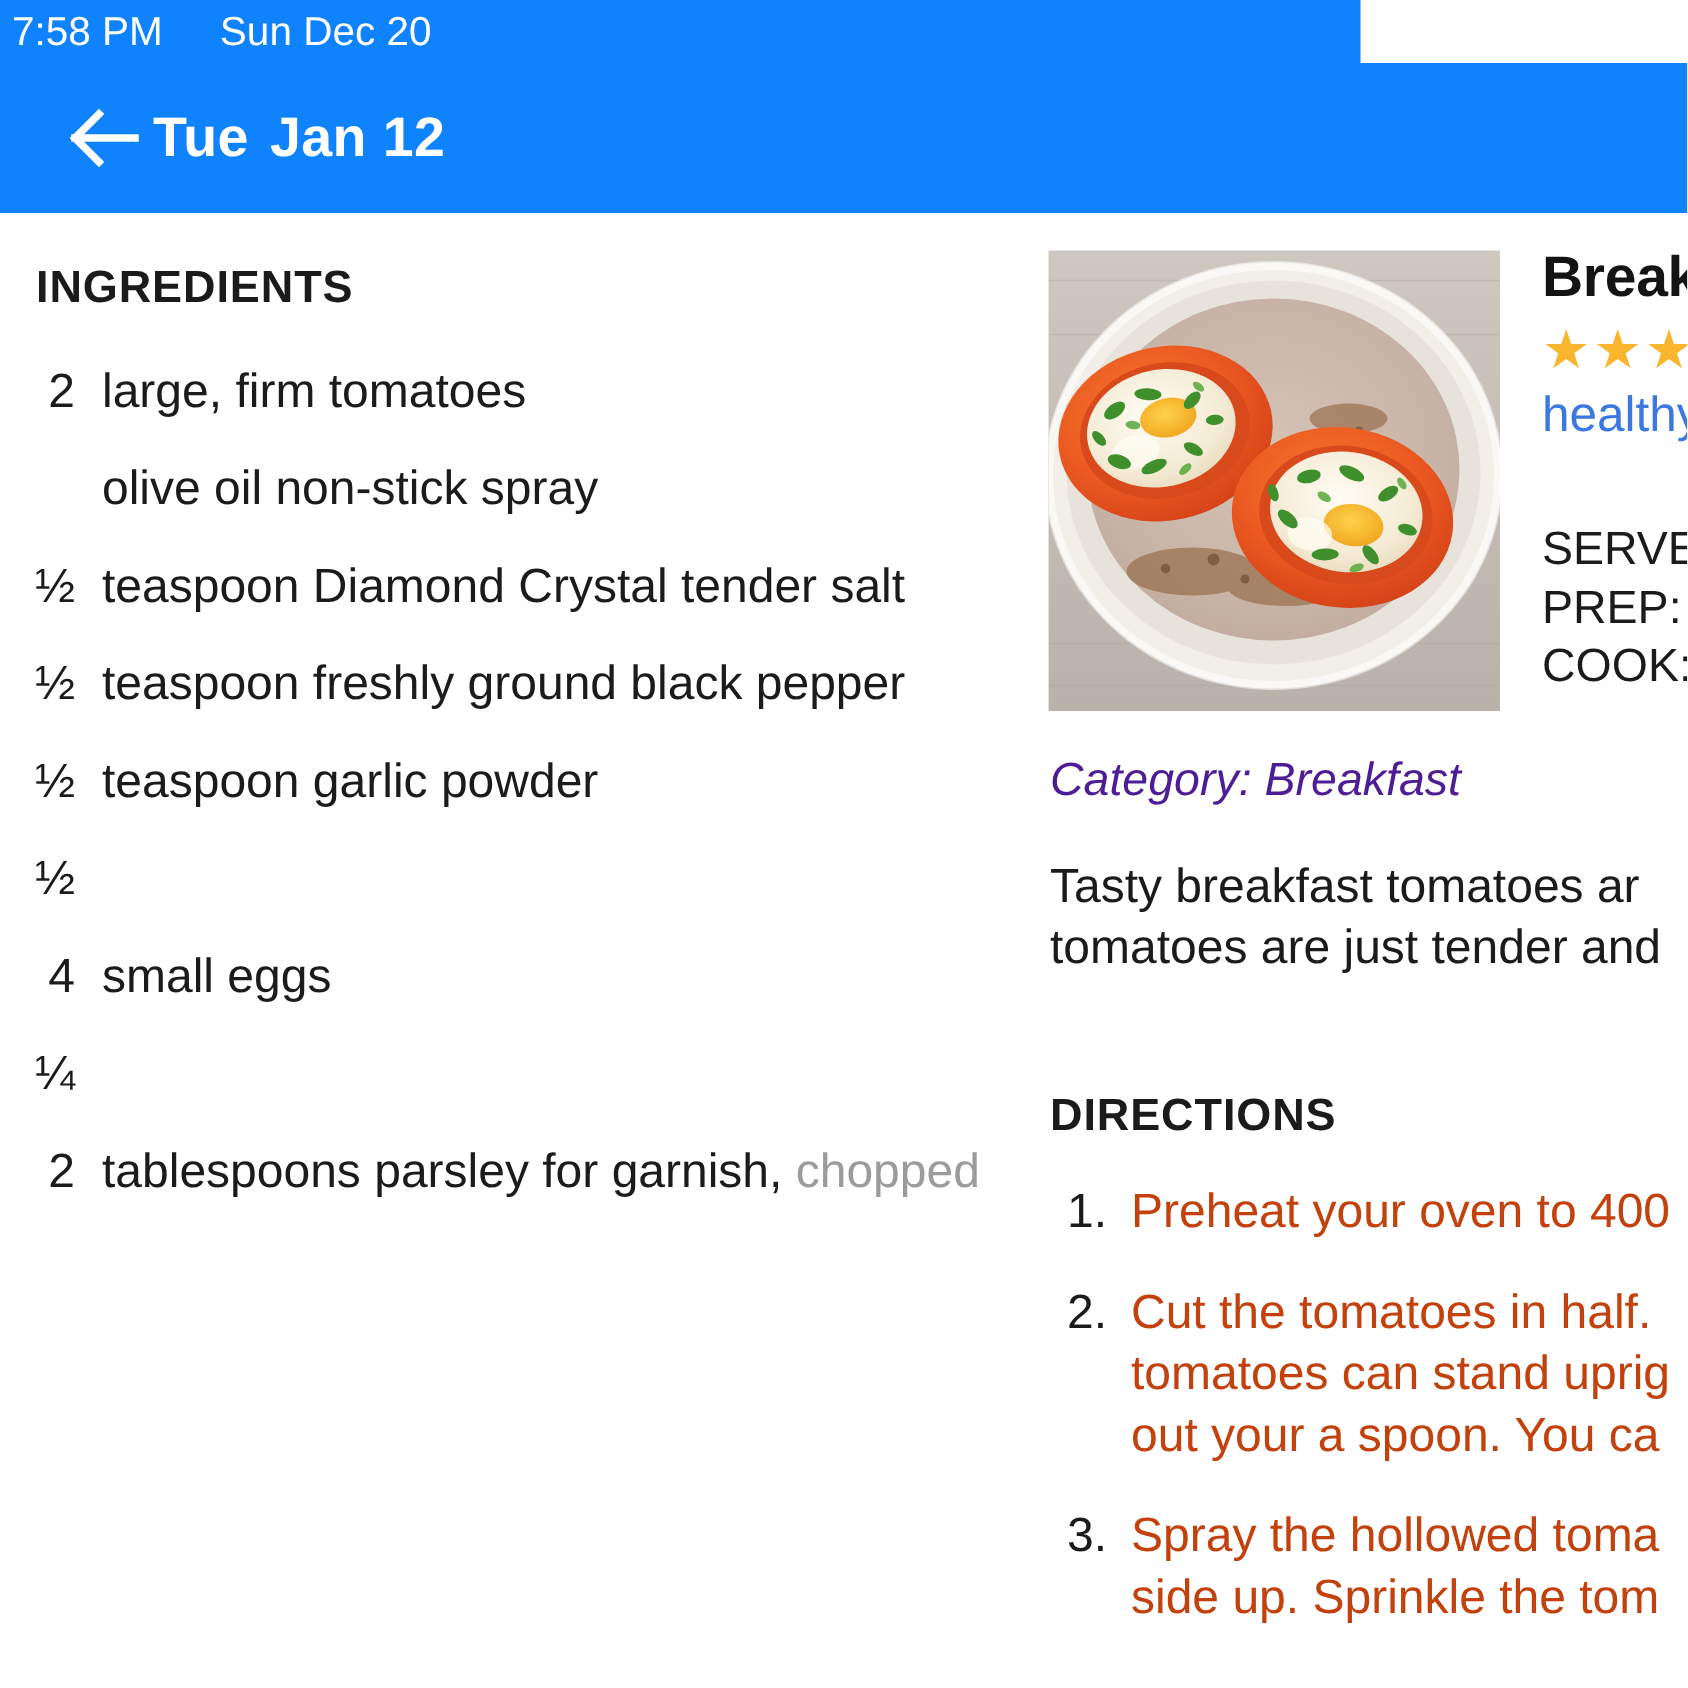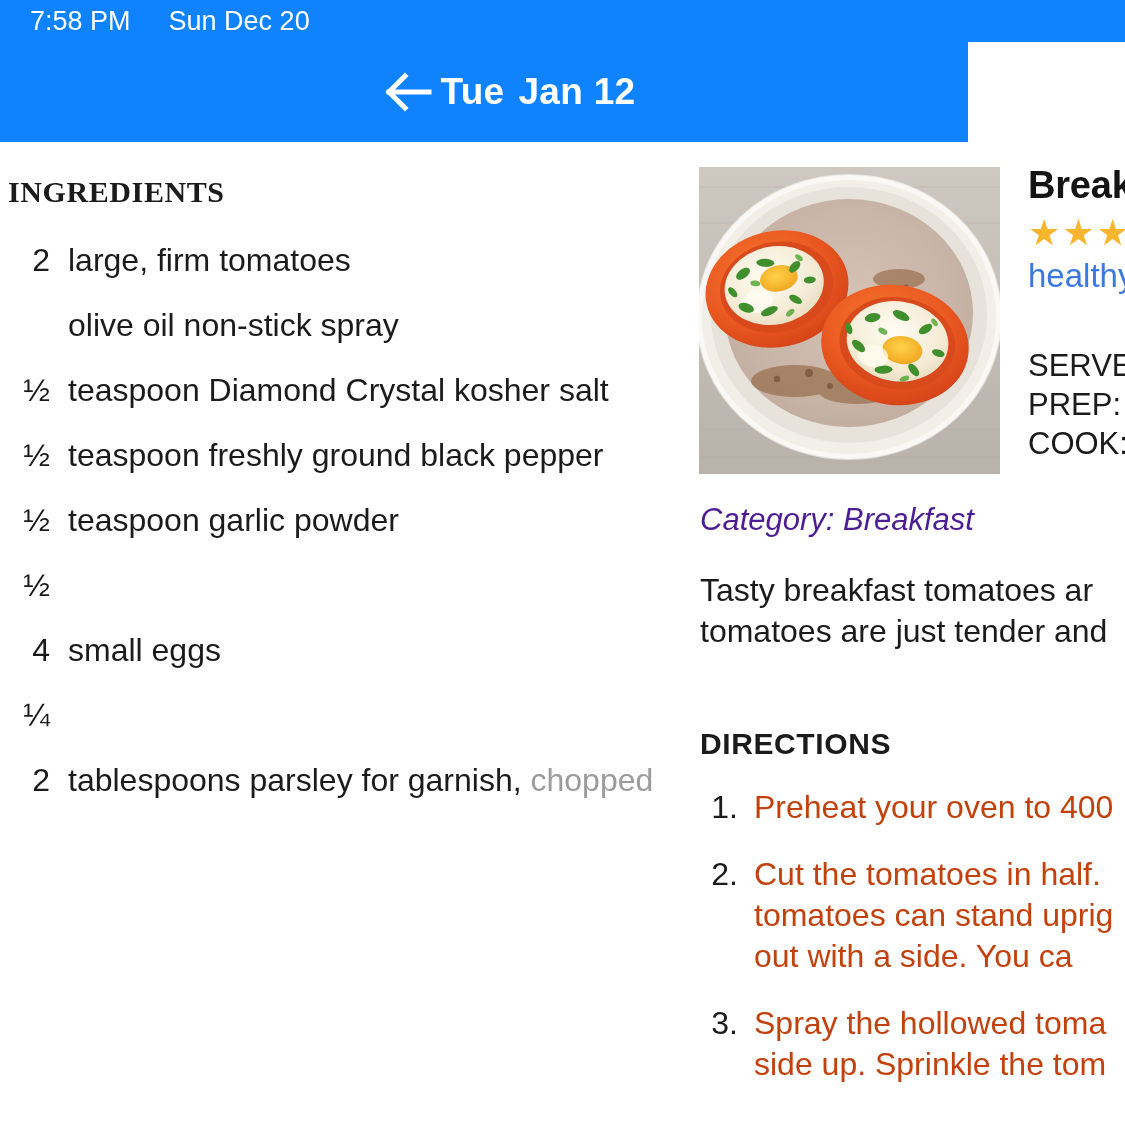--- a/index.html
+++ b/index.html
@@ -20,26 +20,26 @@
     width: 1125px;
     height: 1125px;
     background: #ffffff;
     overflow: hidden;
   }
 
   
   .status-bar {
     position: absolute;
     left: 0; top: 0;
-    width: 1125px;
+    width: 907px;
     height: 42px;
     background: #0f83fd;
     display: flex;
     align-items: center;
-    padding-left: 30px;
+    padding-left: 8px;
     box-sizing: border-box;
   }
   .status-time {
     color: #ffffff;
     font-size: 27px;
     font-weight: 400;
     letter-spacing: 0px;
     line-height: 1;
   }
   .status-date {
@@ -47,26 +47,26 @@
     font-size: 27px;
     font-weight: 400;
     margin-left: 38px;
     line-height: 1;
   }
 
   
   .app-bar {
     position: absolute;
     left: 0; top: 42px;
-    width: 968px;
+    width: 1125px;
     height: 100px;
     background: #0f83fd;
     display: flex;
     align-items: center;
-    justify-content: center;
+    justify-content: flex-start;
     box-sizing: border-box;
     padding: 0 0 0 38px;
   }
   .back-btn {
     width: 64px;
     height: 64px;
     display: flex;
     align-items: center;
     justify-content: center;
     cursor: pointer;
@@ -101,23 +101,22 @@
     height: 983px;
   }
   .section-heading {
     font-size: 30px;
     font-weight: bold;
     color: #1b1b1b;
     letter-spacing: 0.6px;
   }
   .ing-heading {
     position: absolute;
-    left: 8px;
+    left: 24px;
     top: 33px;
-    font-family: Liberation Serif, serif;
   }
 
   .ing-list {
     position: absolute;
     left: 0;
     top: 95px;
     width: 690px;
   }
   .ing-row {
     display: flex;
@@ -293,21 +292,21 @@
           <div class="ing-row">
             <div class="ing-qty">2</div>
             <div class="ing-text">large, firm tomatoes</div>
           </div>
           <div class="ing-row">
             <div class="ing-qty"></div>
             <div class="ing-text">olive oil non-stick spray</div>
           </div>
           <div class="ing-row">
             <div class="ing-qty">½</div>
-            <div class="ing-text">teaspoon Diamond Crystal kosher salt</div>
+            <div class="ing-text">teaspoon Diamond Crystal tender salt</div>
           </div>
           <div class="ing-row">
             <div class="ing-qty">½</div>
             <div class="ing-text">teaspoon freshly ground black pepper</div>
           </div>
           <div class="ing-row">
             <div class="ing-qty">½</div>
             <div class="ing-text">teaspoon garlic powder</div>
           </div>
           <div class="ing-row">
@@ -460,21 +459,21 @@
 
       <div class="dir-list">
           <div class="dir-row">
             <div class="dir-num">1.</div>
             <div class="dir-text">Preheat your oven to 400</div>
           </div>
           <div class="dir-row">
             <div class="dir-num">2.</div>
             <div class="dir-text">Cut the tomatoes in half.
 tomatoes can stand uprig
-out with a side. You ca</div>
+out your a spoon. You ca</div>
           </div>
           <div class="dir-row">
             <div class="dir-num">3.</div>
             <div class="dir-text">Spray the hollowed toma
 side up. Sprinkle the tom</div>
           </div>
         </div>
 
     </div>
   </div>

